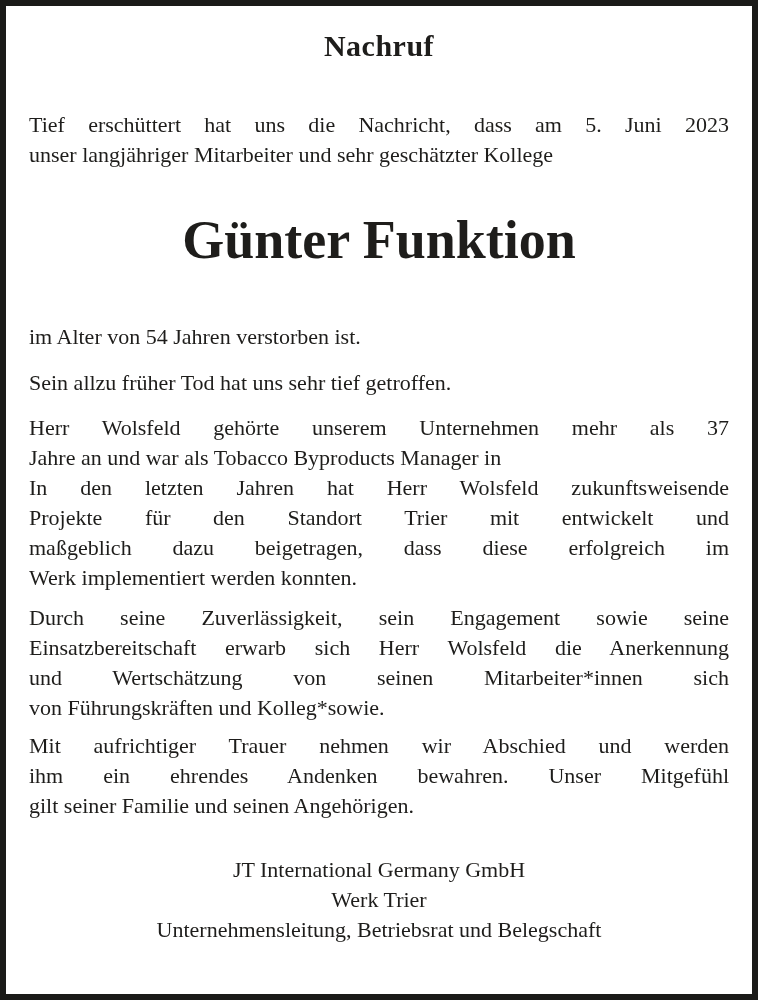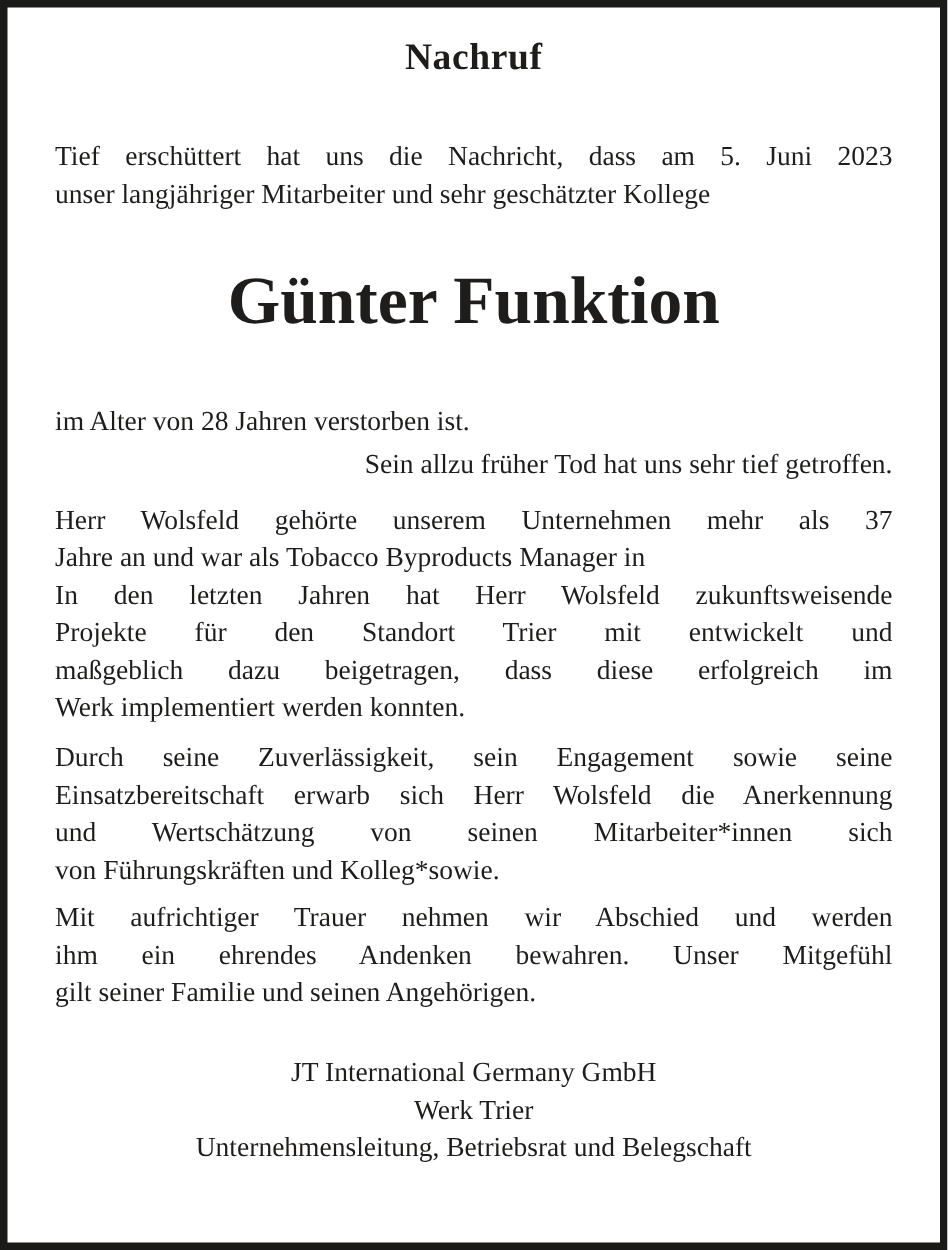--- a/index.html
+++ b/index.html
@@ -8,21 +8,21 @@
     width: 758px;
     height: 1000px;
     font-family: "Liberation Serif", "DejaVu Serif", serif;
     -webkit-font-smoothing: antialiased;
   }
   .sheet {
     width: 758px;
     height: 1000px;
     background: var(--background, #ffffff);
     border: 6px solid var(--border, #1a1a18);
-    padding: 0 38px;
+    padding: 0 23px;
     color: var(--text, #1e1d1b);
     overflow: hidden;
   }
   .title {
     margin-top: 24px;
     font-size: 30px;
     line-height: 32px;
     font-weight: bold;
     text-align: center;
     letter-spacing: 0.5px;
@@ -33,21 +33,21 @@
   }
   .name {
     margin-top: 42px;
     font-size: 54px;
     line-height: 56px;
     font-weight: bold;
     text-align: center;
   }
   .intro     { margin-top: 48px; }
   .age       { margin-top: 54px; }
-  .grief     { margin-top: 4px; text-align: right; }
+  .grief     { margin-top: 16px; }
   .pA        { margin-top: 15px; }
   .pB        { margin-top: 0; }
   .pC        { margin-top: 10px; }
   .pD        { margin-top: 8px; }
   .signature { margin-top: 34px; }
   .justify .tline { text-align: justify; text-align-last: justify; }
   .justify .tline:last-child { text-align-last: left; }
   .center .tline { text-align: center; }
 </style>
 </head>
@@ -57,21 +57,21 @@
 
   <div class="title">Nachruf</div>
 
   <div class="body intro justify">
       <div class="tline">Tief erschüttert hat uns die Nachricht, dass am 5. Juni 2023</div>
       <div class="tline">unser langjähriger Mitarbeiter und sehr geschätzter Kollege</div>
     </div>
 
   <div class="name">Günter Funktion</div>
 
-  <div class="body age">im Alter von 28 Jahren verstorben ist.</div>
+  <div class="body age">im Alter von 54 Jahren verstorben ist.</div>
 
   <div class="body grief">Sein allzu früher Tod hat uns sehr tief getroffen.</div>
 
   <div class="body pA justify">
       <div class="tline">Herr Wolsfeld gehörte unserem Unternehmen mehr als 37</div>
       <div class="tline">Jahre an und war als Tobacco Byproducts Manager in</div>
     </div>
 
   <div class="body pB justify">
       <div class="tline">In den letzten Jahren hat Herr Wolsfeld zukunftsweisende</div>

